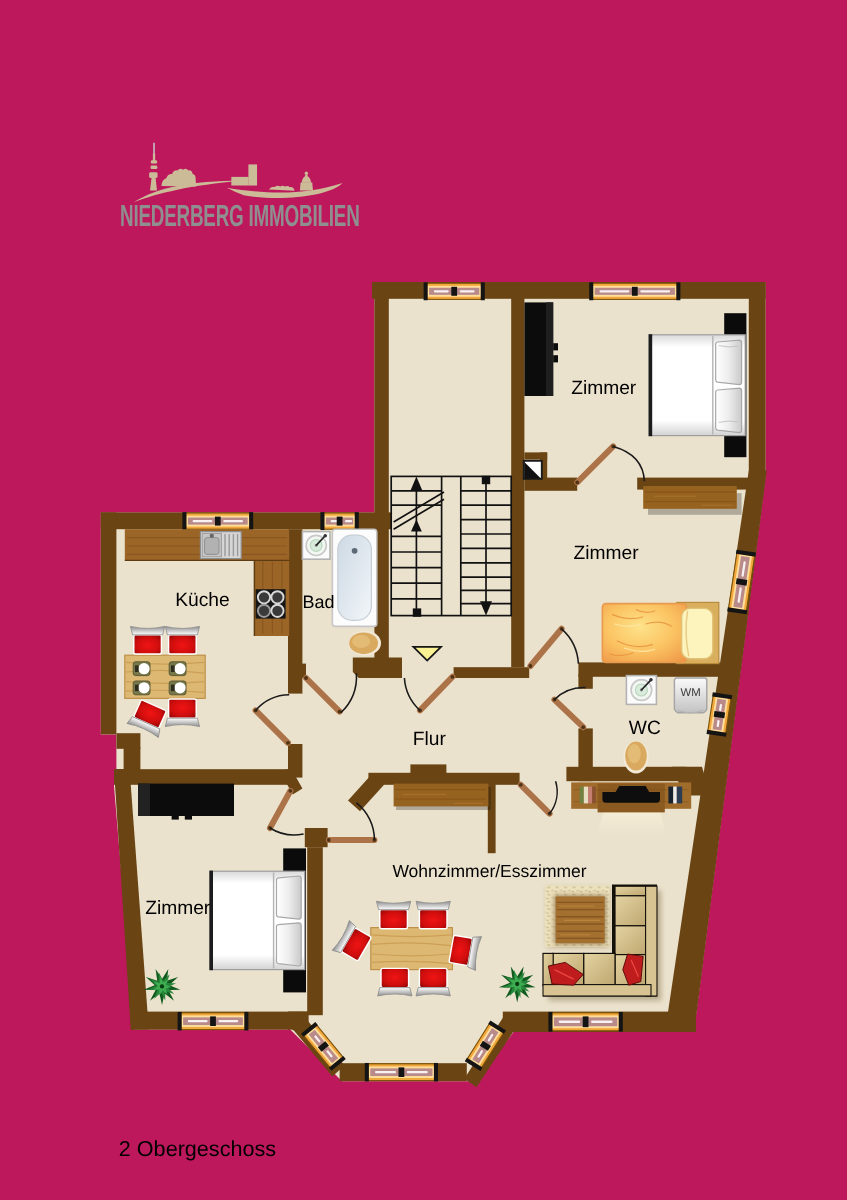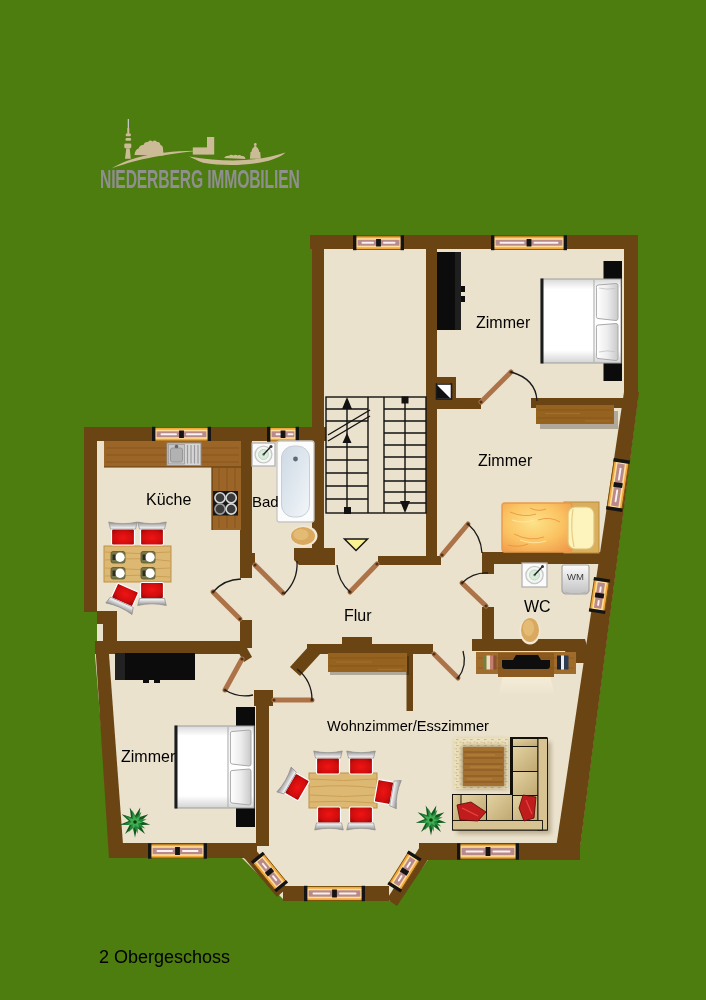--- a/index.html
+++ b/index.html
@@ -1,16 +1,16 @@
 <!DOCTYPE html>
 <html><head>
 <meta charset="utf-8">
 <style>
 html,body{margin:0;padding:0;background:#ffffff;}
-#page{position:relative;width:706px;height:1000px;background:#4d7c0f;overflow:hidden;font-family:"Liberation Sans",sans-serif;}
+#page{position:relative;width:706px;height:1000px;background:#be185d;overflow:hidden;font-family:"Liberation Sans",sans-serif;}
 </style>
 </head>
 <body>
 <div id="page">
 <svg width="706" height="1000" viewBox="0 0 706 1000">
 <defs>
   <filter id="blur2" x="-30%" y="-30%" width="160%" height="160%">
           <feGaussianBlur stdDeviation="2.2"></feGaussianBlur>
         </filter>
   <pattern id="pSpeck" width="7" height="6" patternUnits="userSpaceOnUse">

